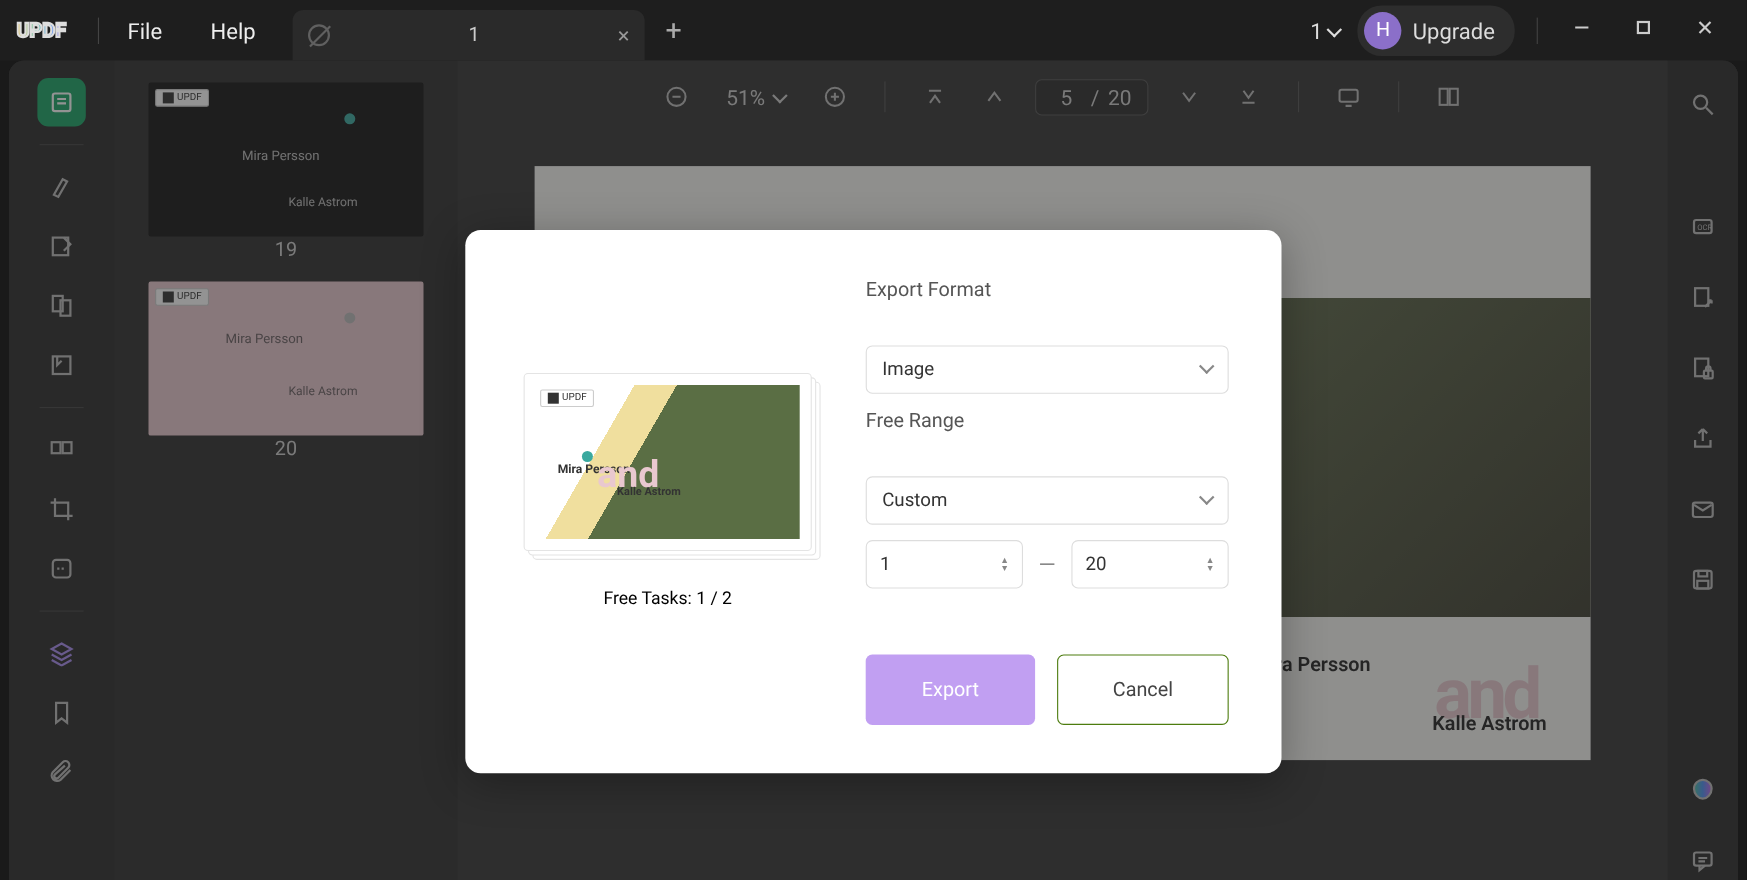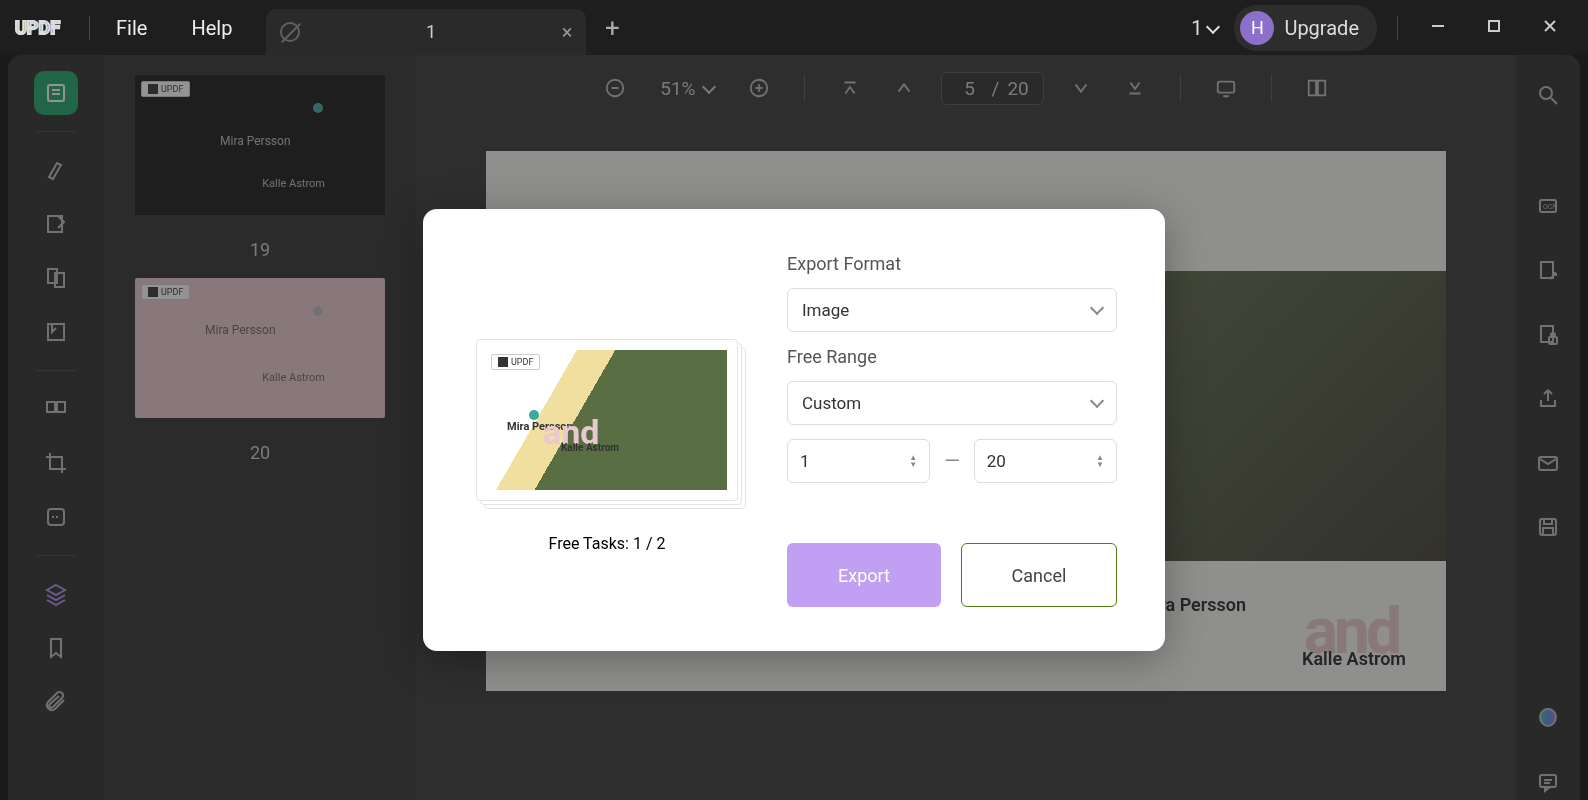--- a/index.html
+++ b/index.html
@@ -38,21 +38,21 @@
 .rail-sep{width:40px;height:1px;background:#444;margin:6px 0;}
 
 
 .thumbpanel{width:312px;background:#2f2f2f;padding:20px 12px;overflow:hidden;display:flex;flex-direction:column;align-items:center;gap:18px;}
 .thumb{width:250px;position:relative;}
 .thumb-img{width:250px;height:140px;border-radius:2px;display:flex;align-items:center;justify-content:center;position:relative;overflow:hidden;}
 .thumb1{background:#141414;}
 .thumb2{background:#e9c8cf;}
 .thumb-badge{position:absolute;top:6px;left:6px;background:#fff;border:1px solid #ccc;padding:2px 6px;font-size:9px;color:#333;border-radius:2px;display:flex;align-items:center;gap:3px;}
 .thumb-badge .sq{width:10px;height:10px;background:#333;}
-.thumb-num{color:#ccc;font-size:18px;margin-top:24px;text-align:center;}
+.thumb-num{color:#ccc;font-size:18px;margin-top:2px;text-align:center;}
 .thumb .names{position:absolute;opacity:.7;}
 .thumb .names.a{top:42%;left:34%;color:#fff;font-size:12px;}
 .thumb .names.b{bottom:18%;right:24%;color:#fff;font-size:11px;}
 .thumb2 .names.a{top:32%;left:28%;color:#333;font-size:12px;}
 .thumb2 .names.b{bottom:24%;right:24%;color:#333;font-size:11px;}
 .dot{position:absolute;width:10px;height:10px;border-radius:50%;background:#3aa99f;top:28px;right:62px;}
 
 
 .content{flex:1;position:relative;background:#353535;}
 .toolbar{height:66px;display:flex;align-items:center;justify-content:center;gap:20px;color:#ccc;}
@@ -85,21 +85,21 @@
 .preview-stack .l1{padding:10px;background:#fff;}
 .preview-img{width:100%;height:100%;background:linear-gradient(120deg,#fff 0 28%,#f0df9e 28% 40%,#5a6e44 40% 100%);position:relative;}
 .preview-img .thumb-badge{top:4px;left:4px;}
 .preview-img .pdot{position:absolute;width:10px;height:10px;border-radius:50%;background:#3aa99f;top:60px;left:42px;}
 .preview-img .ptxt1{position:absolute;top:70px;left:20px;font-size:11px;font-weight:700;color:#333;}
 .preview-img .pand{position:absolute;top:62px;left:56px;font-size:34px;font-weight:700;color:#e9c8cf;}
 .preview-img .ptxt2{position:absolute;top:92px;left:74px;font-size:10px;font-weight:700;color:#333;}
 .free-tasks{margin-top:33px;color:#000000;font-size:16px;}
 .modal-right{flex:1;display:flex;flex-direction:column;}
 .section-label{font-size:18px;color:#555;margin-bottom:14px;}
-.select{height:44px;border:1px solid #ddd;border-radius:6px;display:flex;align-items:center;padding:0 14px;font-size:17px;color:#333;position:relative;margin-bottom:14px;background:#fff;}
+.select{height:44px;border:1px solid #ddd;border-radius:6px;display:flex;align-items:center;padding:0 14px;font-size:17px;color:#333;position:relative;margin-bottom:14px;background:#fff;margin-top:26px;}
 .select .chev{margin-left:auto;color:#888;}
 .range-row{display:flex;align-items:center;gap:14px;margin-bottom:30px;}
 .numbox{height:44px;flex:1;border:1px solid #ddd;border-radius:6px;display:flex;align-items:center;padding:0 12px;font-size:17px;color:#333;position:relative;}
 .numbox .spin{margin-left:auto;display:flex;flex-direction:column;color:#888;font-size:8px;line-height:7px;}
 .dash{color:#888;font-size:20px;}
 .btn-row{display:flex;gap:20px;margin-top:30px;}
 .btn{flex:1;height:64px;border-radius:6px;display:flex;align-items:center;justify-content:center;font-size:18px;cursor:pointer;}
 .btn.primary{background:#c19ff2;color:#fff;}
 .btn.secondary{background:#fff;border:1px solid #4d7c0f;color:#444;}
 

